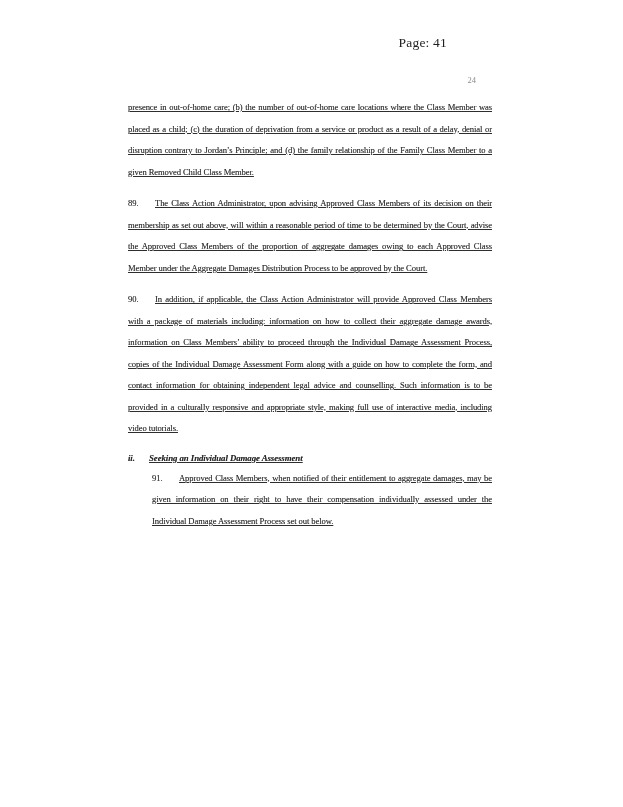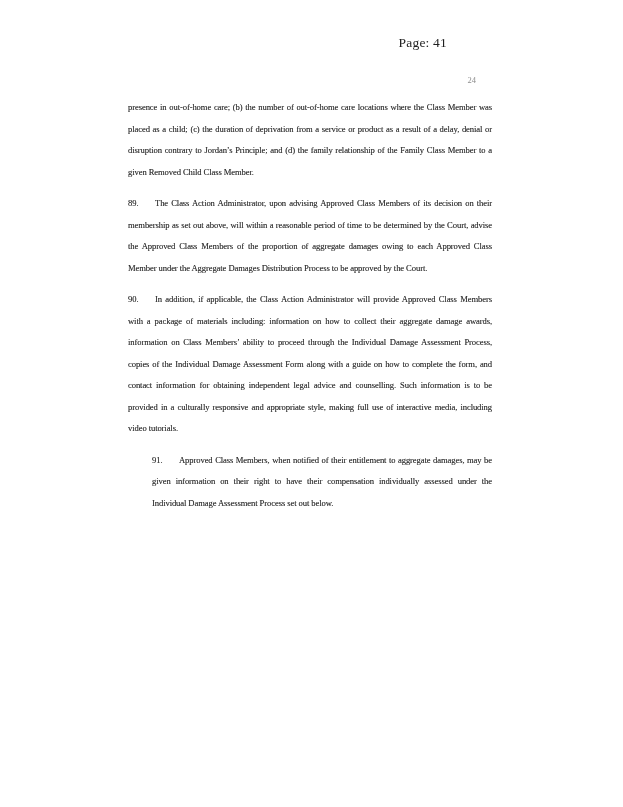--- a/index.html
+++ b/index.html
@@ -31,20 +31,21 @@
     width: 364px;
     text-align: right;
     font-size: 8.5px;
     color: #8d8d8d;
   }
   .doc-content {
     position: absolute;
     top: 97px;
     left: 128px;
     width: 364px;
+    text-decoration: underline;
   }
   .para {
     margin: 0 0 10px 0;
     font-size: 8.6px;
     letter-spacing: -0.1px;
     line-height: 21.5px;
     text-align: justify;
     color: #333333;
     text-shadow: 0 0 0.5px rgba(40,40,40,0.55);
   }
@@ -74,15 +75,16 @@
 
 <div class="viewer-page">
   <div class="page-indicator">Page: 41</div>
 
   <div class="doc-page-number">24</div>
 
   <div class="doc-content">
       <p class="para body"><span>presence in out-of-home care; (b) the number of out-of-home care locations where the Class Member was placed as a child; (c) the duration of deprivation from a service or product as a result of a delay, denial or disruption contrary to Jordan’s Principle; and (d) the family relationship of the Family Class Member to a given Removed Child Class Member.</span></p>
       <p class="para body"><span class="pnum">89.</span><span>The Class Action Administrator, upon advising Approved Class Members of its decision on their membership as set out above, will within a reasonable period of time to be determined by the Court, advise the Approved Class Members of the proportion of aggregate damages owing to each Approved Class Member under the Aggregate Damages Distribution Process to be approved by the Court.</span></p>
       <p class="para body"><span class="pnum">90.</span><span>In addition, if applicable, the Class Action Administrator will provide Approved Class Members with a package of materials including: information on how to collect their aggregate damage awards, information on Class Members’ ability to proceed through the Individual Damage Assessment Process, copies of the Individual Damage Assessment Form along with a guide on how to complete the form, and contact information for obtaining independent legal advice and counselling. Such information is to be provided in a culturally responsive and appropriate style, making full use of interactive media, including video tutorials.</span></p>
+      <p class="para heading"><span class="pnum">ii.</span><span>Seeking an Individual Damage Assessment</span></p>
       <p class="para body tight"><span class="pnum">91.</span><span>Approved Class Members, when notified of their entitlement to aggregate damages, may be given information on their right to have their compensation individually assessed under the Individual Damage Assessment Process set out below.</span></p>
     </div>
 </div>
 
 </body></html>

